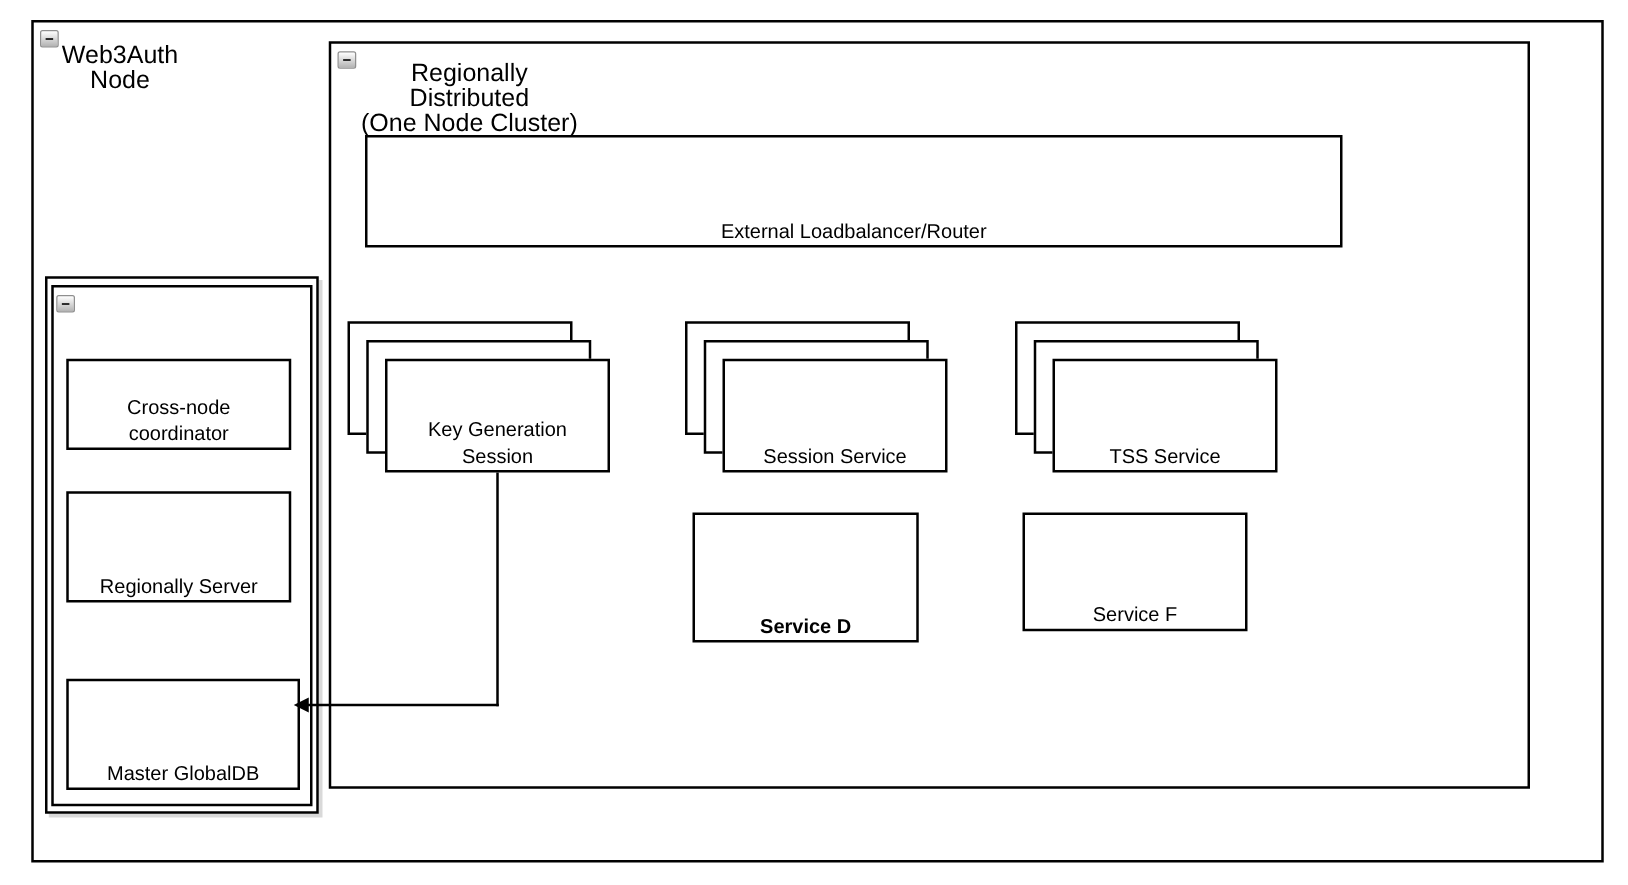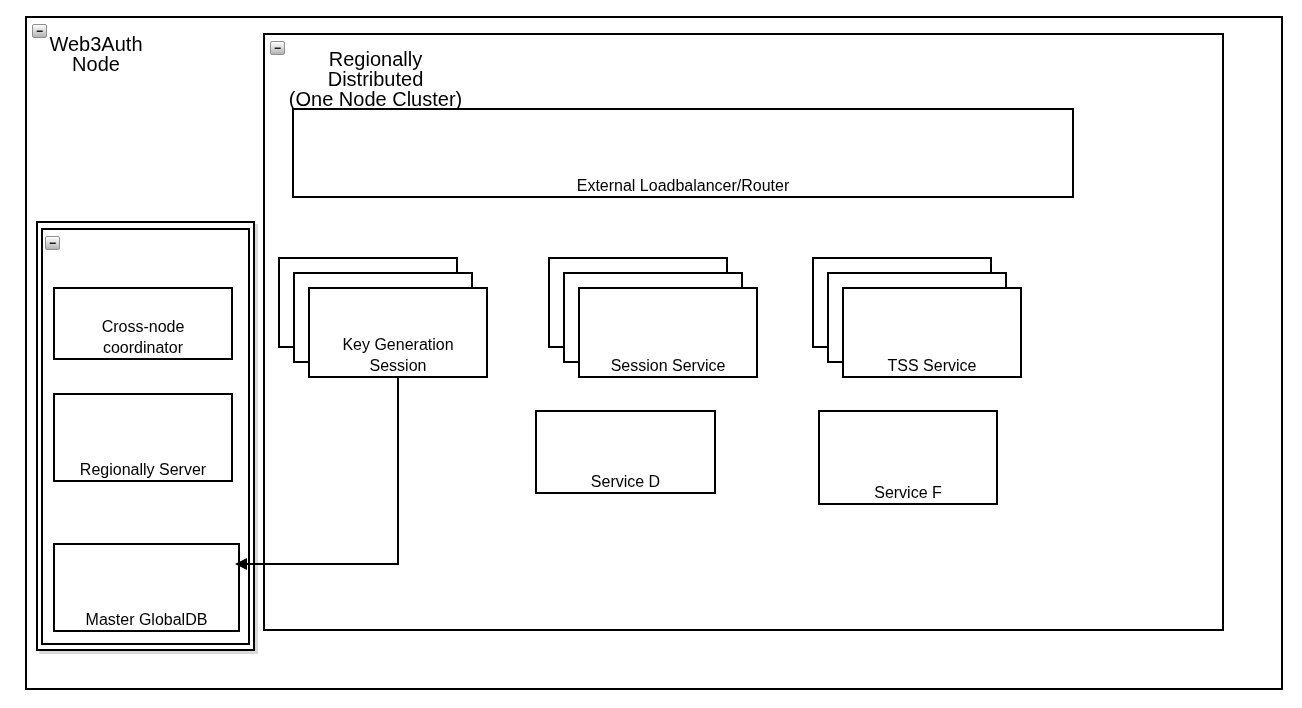--- a/index.html
+++ b/index.html
@@ -101,21 +101,21 @@
   #cluster-box    { left: 263px; top: 33px;  width: 961px;  height: 598px; }
   #cluster-icon   { left: 270px; top: 41px; }
   #cluster-label  { left: 288px; top: 49px;  width: 175px; }
 
   #lb-node        { left: 292px; top: 108px; width: 782px;  height: 90px; }
 
   #stack-keygen   { left: 278px; top: 257px; }
   #stack-session  { left: 548px; top: 257px; }
   #stack-tss      { left: 812px; top: 257px; }
 
-  #service-d-node { left: 535px; top: 410px; width: 181px; height: 84px; }
+  #service-d-node { left: 554px; top: 410px; width: 181px; height: 104px; font-weight: bold; }
   #service-f-node { left: 818px; top: 410px; width: 180px; height: 95px; }
 
   #coordinator-outer {
     left: 36px; top: 221px; width: 219px; height: 430px;
     border-width: 2px;
     box-shadow: 3px 3px 0 0 #d9d9d9;
     z-index: 1;
   }
   #coordinator-box   { left: 41px; top: 228px; width: 209px; height: 417px; border-width: 2px; z-index: 1; }
   #coordinator-icon  { left: 45px; top: 236px; }

